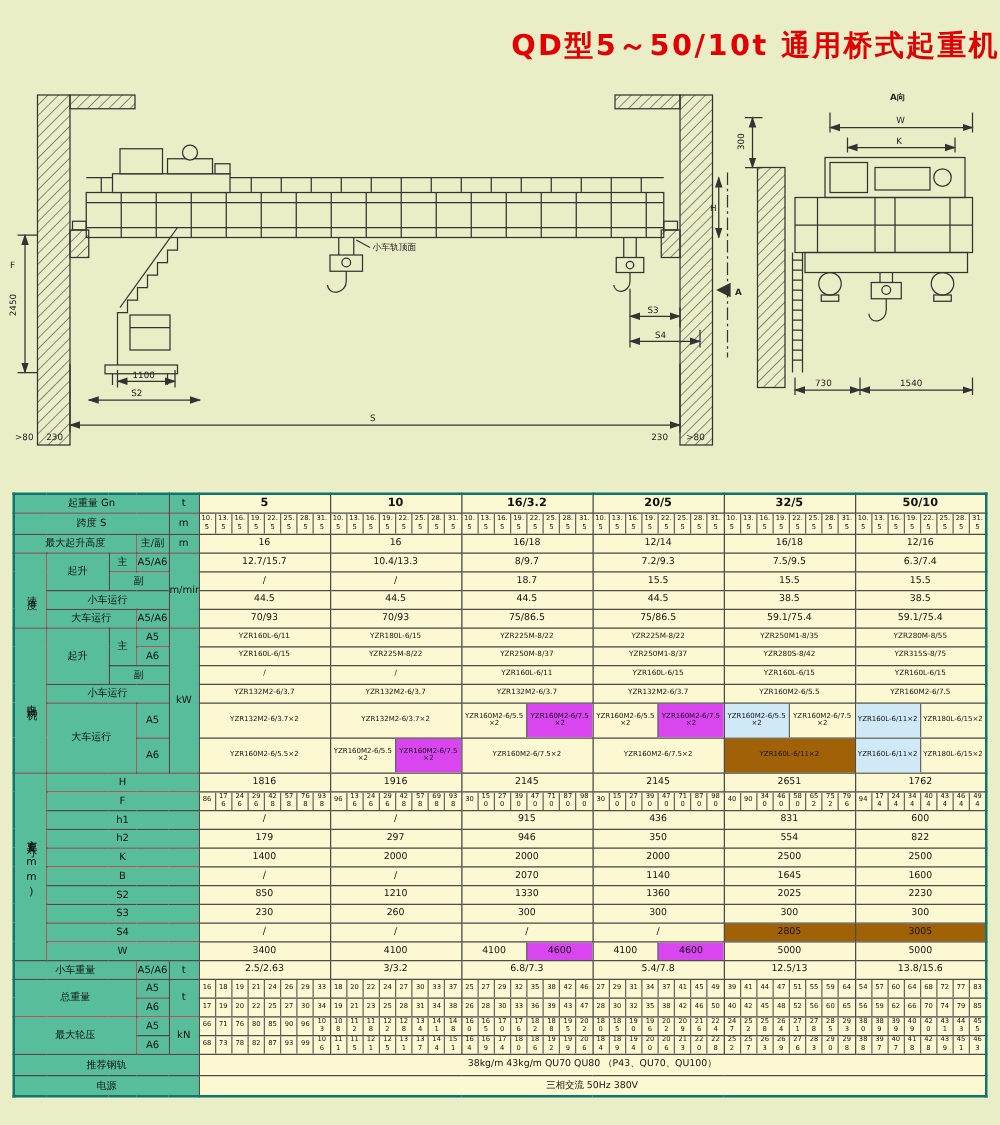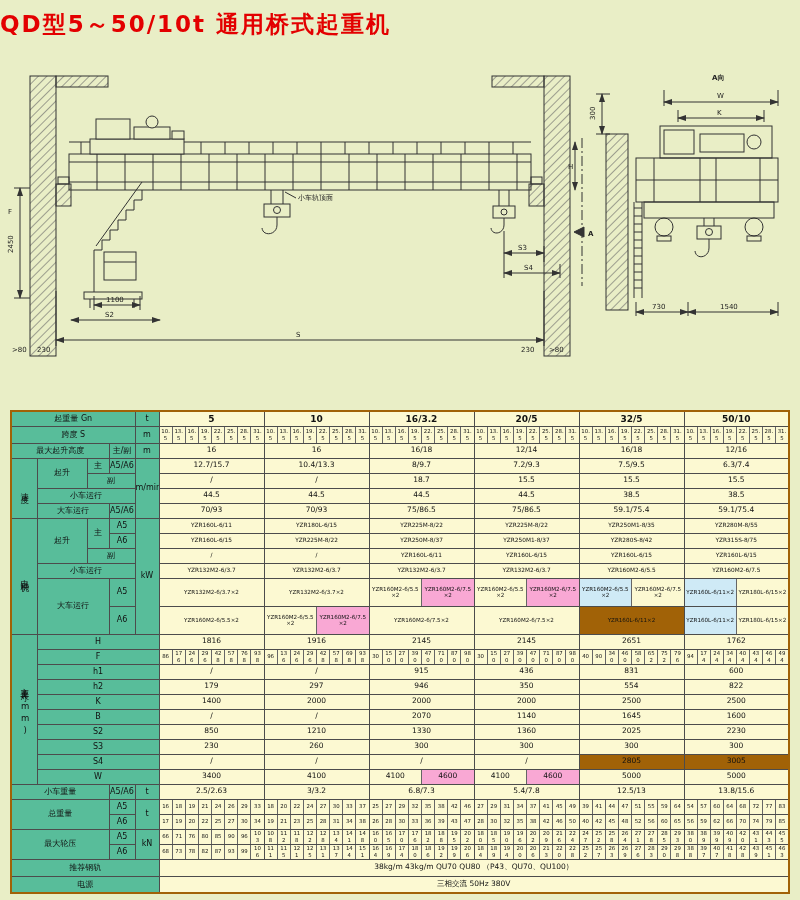--- a/index.html
+++ b/index.html
@@ -1,33 +1,33 @@
 <!DOCTYPE html>
 <html><head>
 <meta charset="utf-8">
 <style>
 *{box-sizing:border-box}
 body{margin:0;width:800px;height:900px;background:#e9eec6;font-family:"DejaVu Sans","Liberation Sans",sans-serif;color:#111}
-.title{color:#e30000;font-size:23px;font-weight:bold;text-align:left;letter-spacing:2px;padding-top:9px;height:46px}
+.title{color:#e30000;font-size:23px;font-weight:bold;text-align:right;letter-spacing:2px;padding-top:21px;height:46px}
 svg{display:block}
 svg text{fill:#222;font-size:7px}
-table.spec{border-collapse:collapse;table-layout:fixed;width:778px;margin:20px auto 0;border:2px solid #a16207}
+table.spec{border-collapse:collapse;table-layout:fixed;width:778px;margin:4px auto 0;border:2px solid #0f766e}
 .spec td{border:1px solid #4c4c4c;padding:0;text-align:center;vertical-align:middle;font-size:7.5px;line-height:1.15;height:15px;background:#fcf9d2;overflow:hidden;white-space:nowrap}
 .spec td.g{background:#58bd9a;font-size:8px}
 .spec td.vert{writing-mode:vertical-rl;text-orientation:upright;letter-spacing:2px;font-size:8.5px}
 .spec td.hdr{font-weight:bold;font-size:9px}
 .spec td.m1{font-size:5.8px}
 .spec td.m2{font-size:5.6px;white-space:normal;word-break:break-all}
 .spec td.g8{font-size:5.4px}
 .flexw{display:flex;height:100%;align-items:stretch}
 .flexw>div{flex:1 1 0;border-left:1px solid #666;display:flex;align-items:center;justify-content:center;overflow:hidden;padding:0 1px;word-break:break-all;white-space:normal}
 .flexw>div:first-child{border-left:none}
 .spec td.b{background:#a16207}
 .spec td.b1 .flexw>div:first-child{background:#cfeaf6}
-.spec td.b2 .flexw>div:last-child{background:#f9a8d4}
+.spec td.b2 .flexw>div:last-child{background:#d946ef}
 tr.t28 td{height:28px}
 tr.t17 td{height:17px}
 </style>
 </head>
 <body>
 
 <div class="title">QD型5～50/10t 通用桥式起重机</div>
 
 <svg width="800" height="344" viewBox="0 0 800 344">
   <defs>

